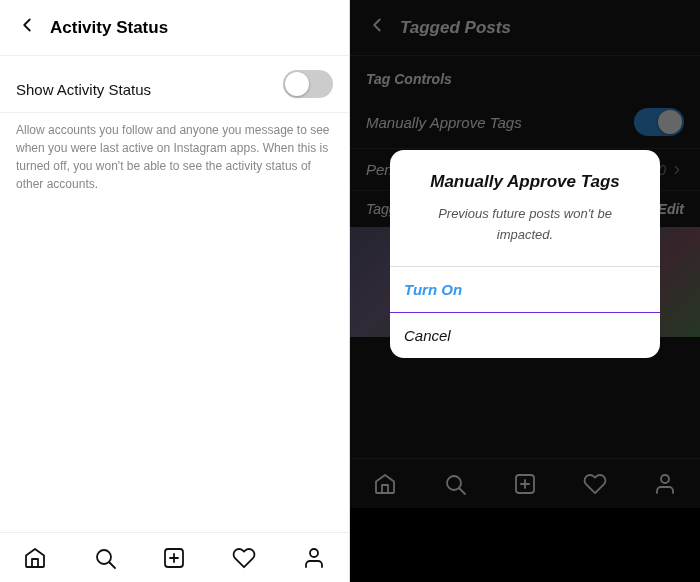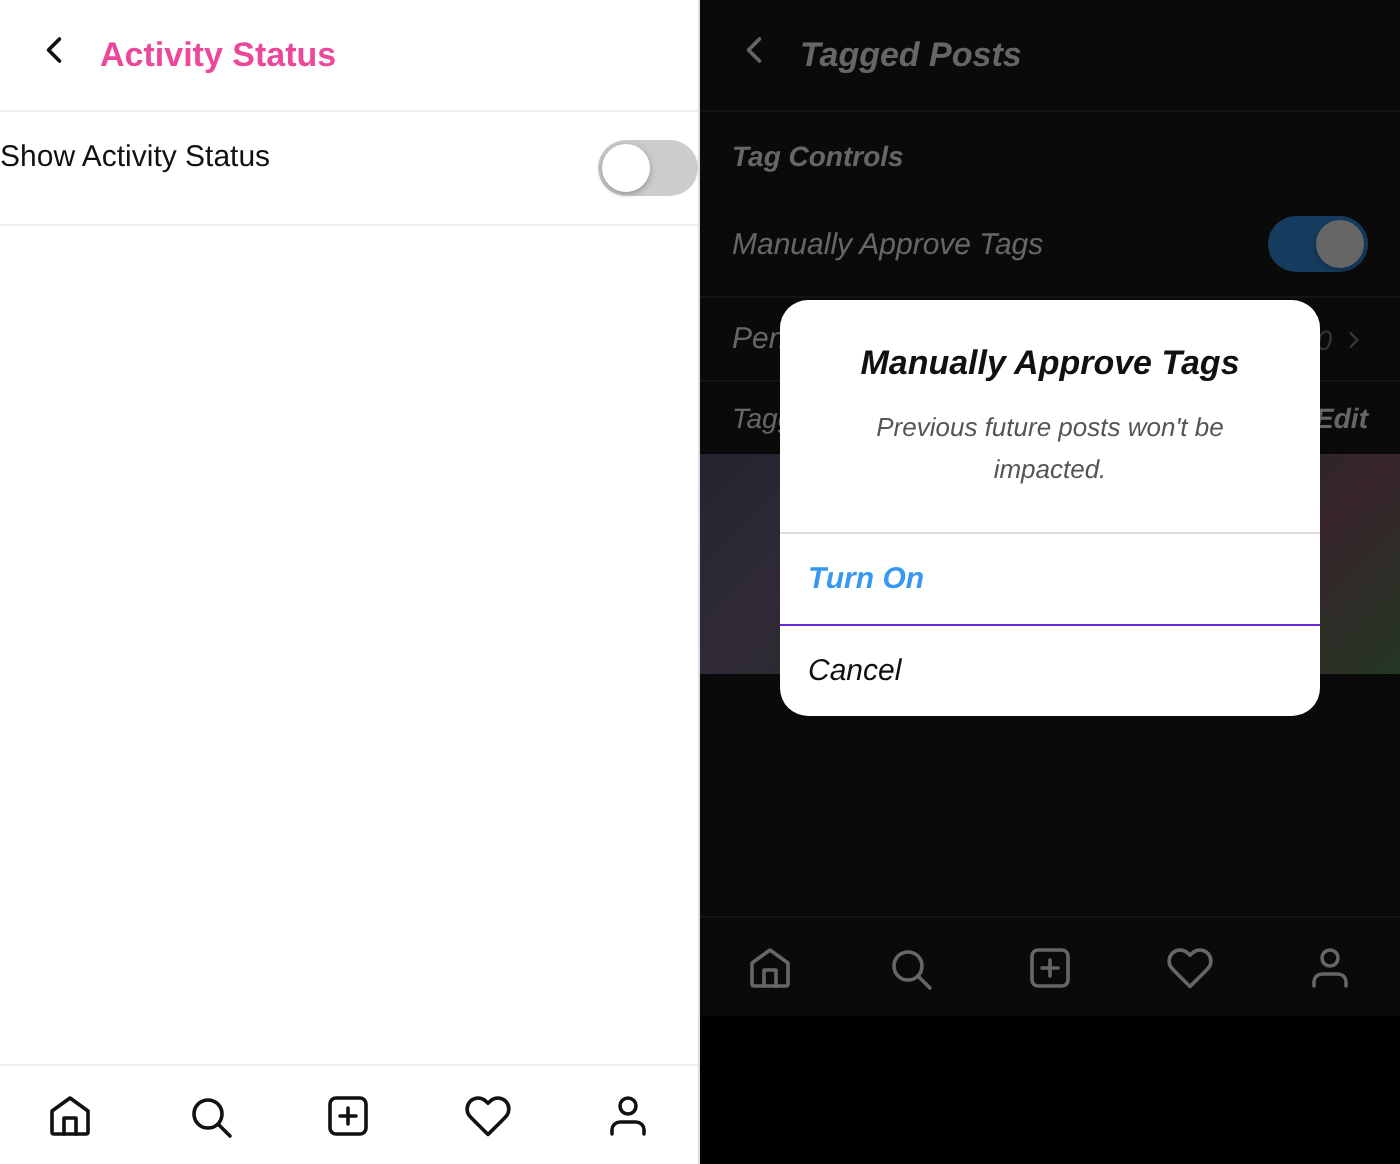--- a/index.html
+++ b/index.html
@@ -25,33 +25,33 @@
     .header {
       display: flex;
       align-items: center;
       padding: 14px 16px;
       border-bottom: 1px solid #eee;
       gap: 12px;
     }
     .header-title {
       font-size: 17px;
       font-weight: 600;
-      color: #ec4899;
+      color: #000000;
     }
 
     .content {
       flex: 1;
       padding: 0;
     }
 
     .setting-row {
       display: flex;
-      align-items: flex-start;
+      align-items: flex-end;
       justify-content: space-between;
-      padding: 14px 0;
+      padding: 14px 16px;
       border-bottom: 1px solid #f0f0f0;
     }
     .setting-label {
       font-size: 15px;
       color: #111;
     }
 
     
     .toggle {
       width: 50px;
@@ -330,20 +330,21 @@
     <span class="header-title">Activity Status</span>
   </div>
 
   <div class="content">
     <div class="setting-row">
       <span class="setting-label">Show Activity Status</span>
       <div class="toggle toggle-off">
         <div class="toggle-knob"></div>
       </div>
     </div>
+    <div class="setting-description">Allow accounts you follow and anyone you message to see when you were last active on Instagram apps. When this is turned off, you won't be able to see the activity status of other accounts.</div>
   </div>
 
   <div class="bottom-nav">
     <div class="nav-icon">
       <svg viewBox="0 0 24 24" fill="none" stroke="#111" stroke-width="1.8" stroke-linecap="round" stroke-linejoin="round">
         <path d="M3 9.5L12 3l9 6.5V20a1 1 0 01-1 1H4a1 1 0 01-1-1V9.5z"></path>
         <polyline points="9 21 9 13 15 13 15 21"></polyline>
       </svg>
     </div>
     <div class="nav-icon">

